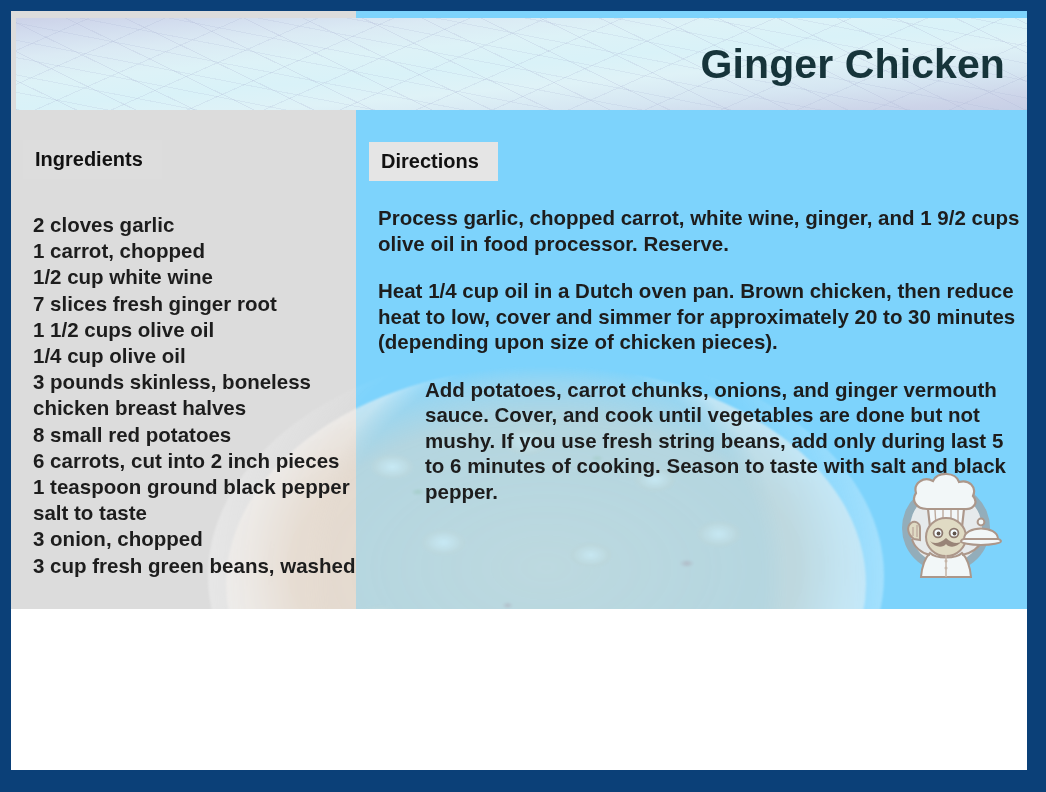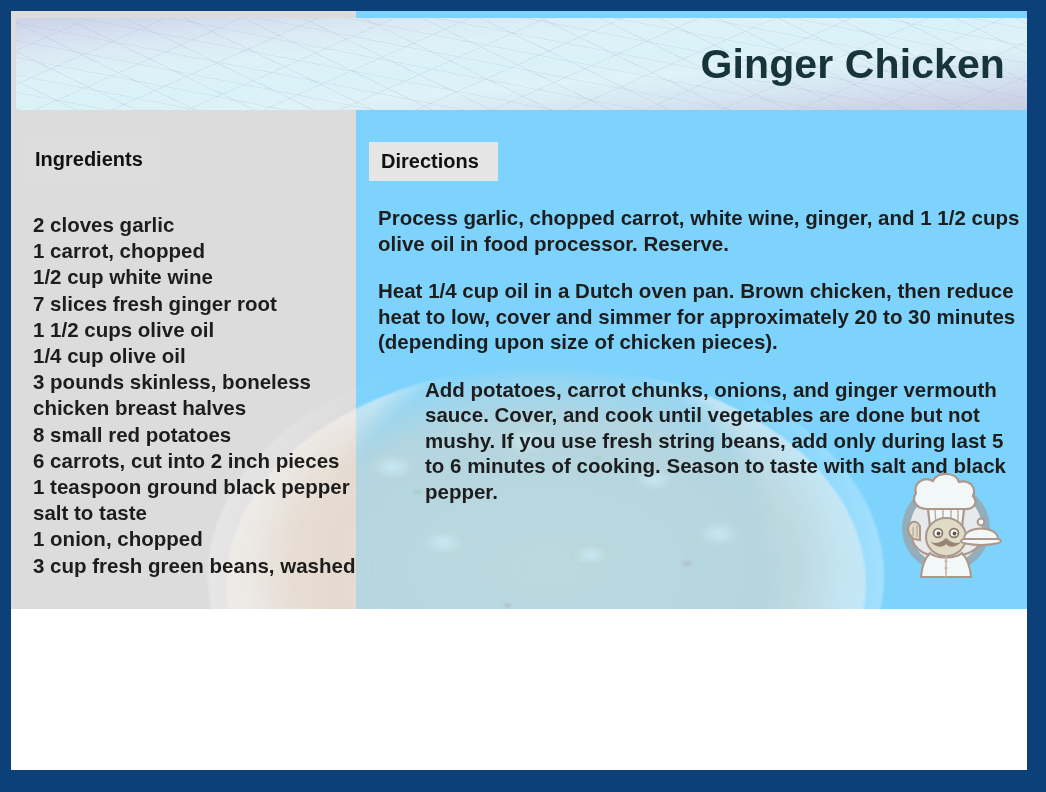--- a/index.html
+++ b/index.html
@@ -209,28 +209,28 @@
       <div>1/2 cup white wine</div>
       <div>7 slices fresh ginger root</div>
       <div>1 1/2 cups olive oil</div>
       <div>1/4 cup olive oil</div>
       <div>3 pounds skinless, boneless</div>
       <div>chicken breast halves</div>
       <div>8 small red potatoes</div>
       <div>6 carrots, cut into 2 inch pieces</div>
       <div>1 teaspoon ground black pepper</div>
       <div>salt to taste</div>
-      <div>1 onion, chopped</div>
+      <div>3 onion, chopped</div>
       <div>3 cup fresh green beans, washed</div>
     </div>
 
     <div id="directions-panel"></div>
     <div id="directions-tab" class="tab">Directions</div>
     <div id="directions-body" class="panel-text">
-      <p>Process garlic, chopped carrot, white wine, ginger, and 1 1/2 cups olive oil in food processor.  Reserve.</p>
+      <p>Process garlic, chopped carrot, white wine, ginger, and 1 9/2 cups olive oil in food processor.  Reserve.</p>
       <p>Heat 1/4 cup oil in a Dutch oven pan.  Brown chicken, then reduce heat to low, cover and simmer for approximately 20 to 30 minutes (depending upon size of chicken pieces).</p>
       <p>Add potatoes, carrot chunks, onions, and ginger vermouth sauce.  Cover, and cook until vegetables are done but not mushy.  If you use fresh string beans, add only during last 5 to 6 minutes of cooking.  Season to taste with salt and black pepper.</p>
     </div>
 
     <div id="chef-logo">
       <svg viewBox="0 0 120 118" xmlns="http://www.w3.org/2000/svg">
         <g fill="none" stroke="#9b7f6e" stroke-width="3">
           <circle cx="60" cy="63" r="44" fill="#a8897a" opacity=".55" stroke="none"></circle>
           <circle cx="60" cy="63" r="36" fill="#efeceb" stroke="none"></circle>
         </g>

